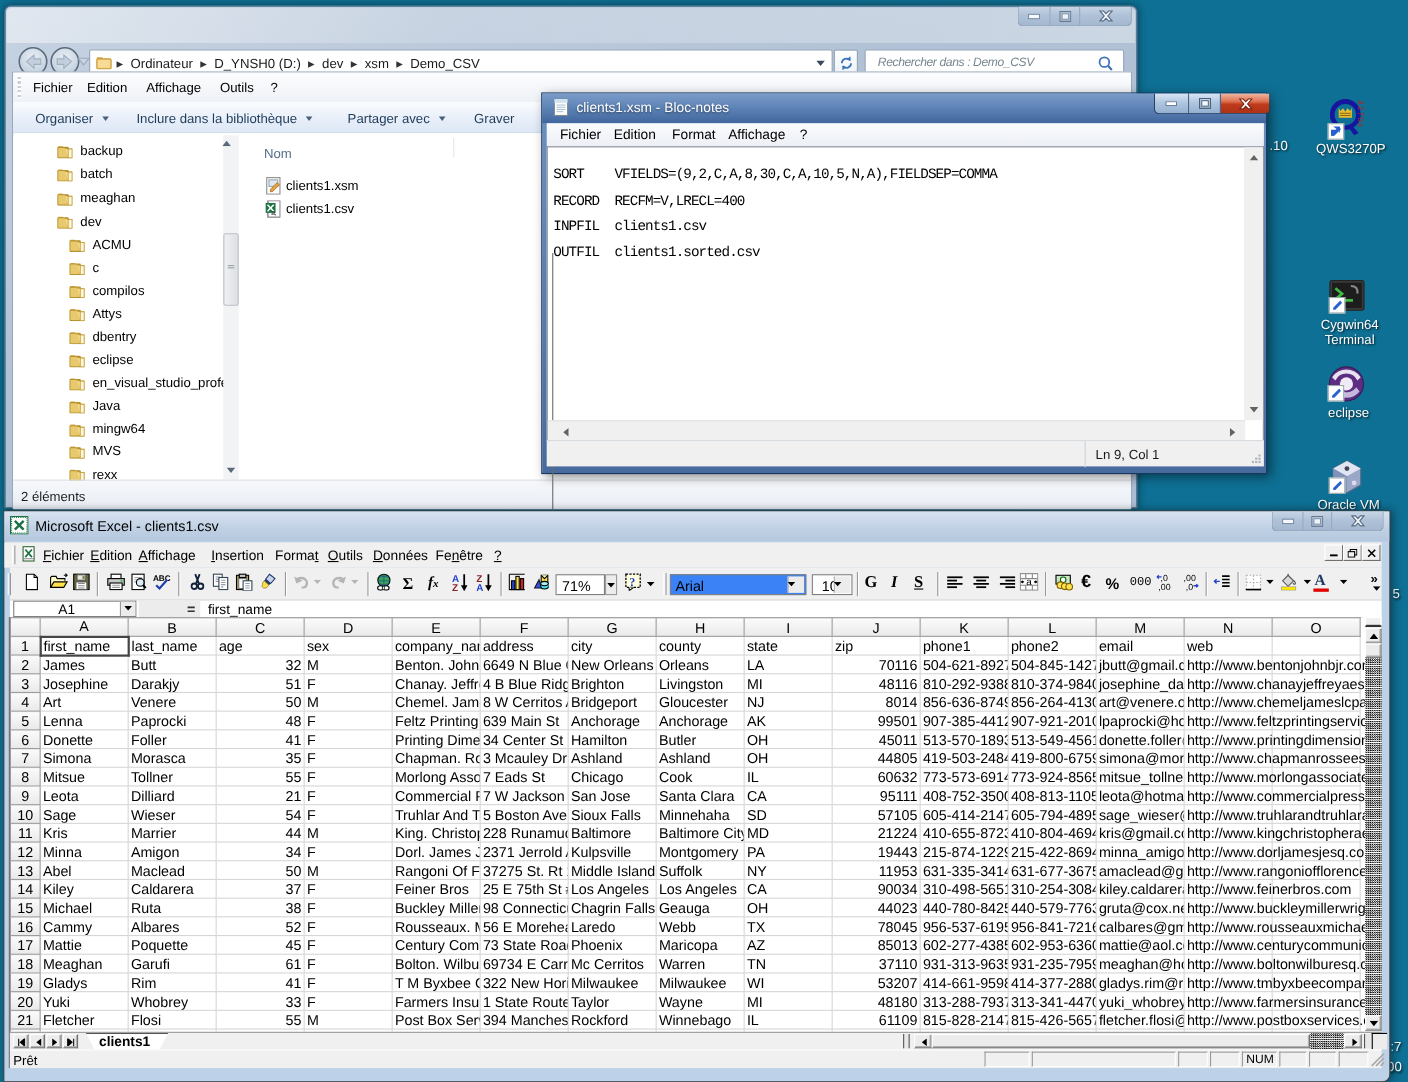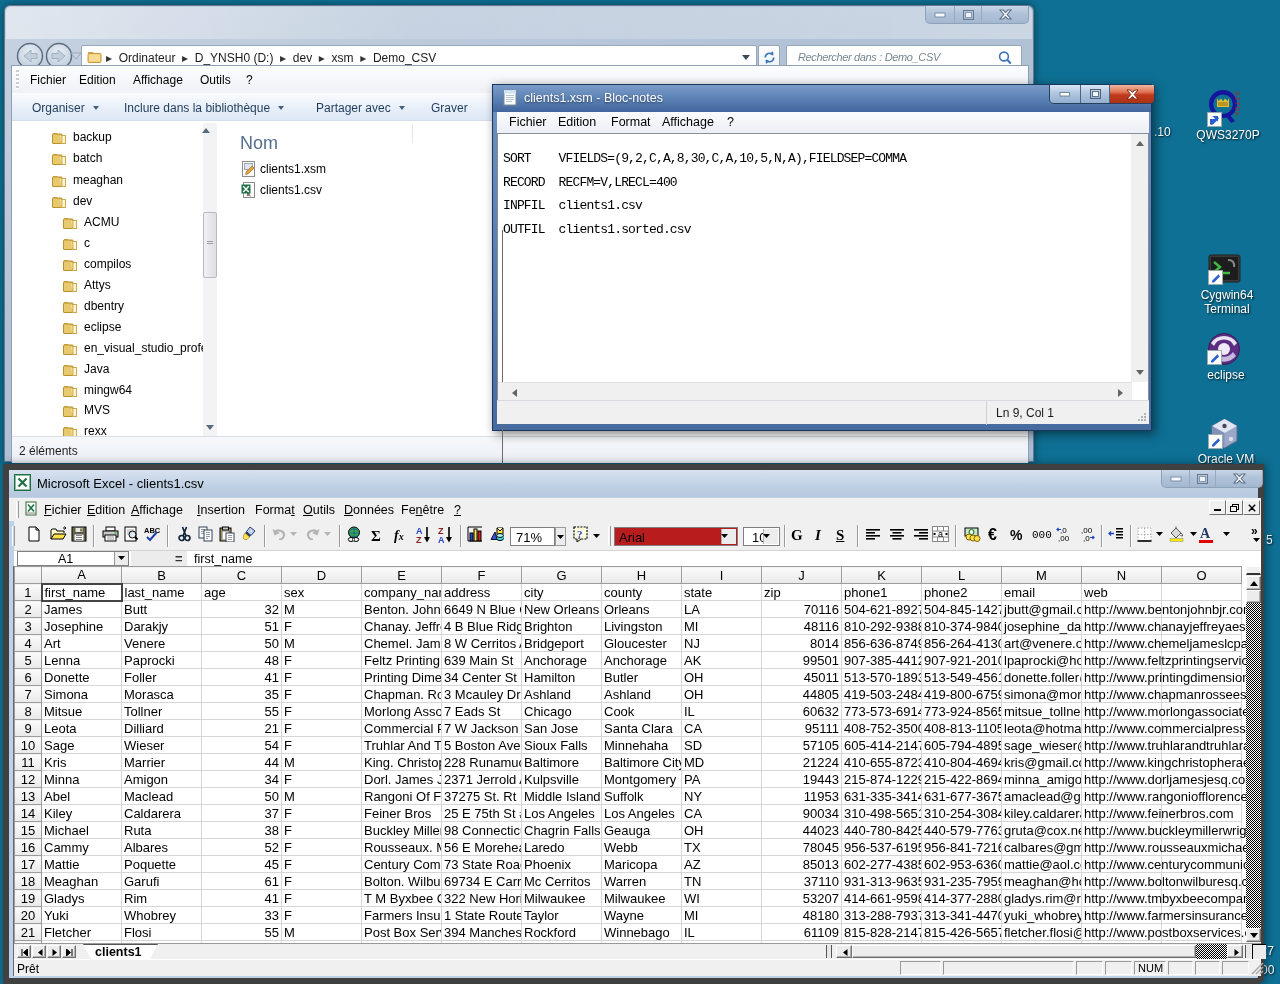--- a/index.html
+++ b/index.html
@@ -24,21 +24,21 @@
 
 #extree{position:absolute;left:0;top:57px;width:212px;height:313px;background:#fff;font-size:12px}
 #exlist{position:absolute;left:215px;top:57px;right:0;height:313px;background:#fff;font-size:12px}
 #exstatus{position:absolute;left:0;top:370px;width:100%;height:27px;background:linear-gradient(#f6f8fb,#e9eef5);border-top:1px solid #d8dee6;font-size:12px;color:#1e1e1e}
 .trow{position:absolute;height:21px;line-height:21px;white-space:nowrap;color:#000}
 
 .fold{position:absolute;width:14px;height:13px}
 
 #notepad{position:absolute;left:492px;top:84px;width:660px;height:347px;border:1px solid #17375c;border-radius:0;background:linear-gradient(#6d92c2,#486b9f);box-shadow:3px 3px 10px rgba(0,0,0,.5)}
 
-#excel{position:absolute;left:3px;top:464px;width:1261px;height:520px;background:#bdd1e8;border:6px solid #404040;border-radius:0 0 7px 0;box-shadow:2px 0 8px rgba(0,0,0,.4)}
+#excel{position:absolute;left:3px;top:464px;width:1261px;height:520px;background:#bdd1e8;border:1px solid #404040;border-radius:0 0 7px 0;box-shadow:2px 0 8px rgba(0,0,0,.4)}
 
 
 #grid{border-collapse:collapse;table-layout:fixed;width:1227px;font-size:13px;color:#000}
 #grid td{height:17px;padding:0 2px;border:1px solid #d6d6d6;overflow:hidden;white-space:nowrap;background:#fff;font-family:"Liberation Sans",sans-serif}
 #grid tr.hd td,#grid td.rh,#grid td.cnr{background:linear-gradient(#fbfbfb,#e9e9e9);border:1px solid #9c9c9c;text-align:center;padding:0;color:#000}
 #grid td.num{text-align:right}
 #grid td.web{overflow:visible}
 #grid td.a1{border:2px solid #444;}
 .mdib{position:absolute;top:0;width:17px;height:15px;background:#f0f0f0;border:1px solid;border-color:#fff #707070 #707070 #fff;display:flex;align-items:center;justify-content:center}
 .btn3d{background:#ececec;border:1px solid;border-color:#fff #707070 #707070 #fff;box-shadow:inset -1px -1px 0 #b0b0b0}
@@ -299,21 +299,21 @@
           <path d="M0 5 L8 5 L4 0 Z" fill="#5a6a7a"></path>
         </svg>
       <svg class="abs" style="left:3px;top:302px" width="8" height="5">
           <path d="M0 0 L8 0 L4 5 Z" fill="#5a6a7a"></path>
         </svg>
       <div class="abs" style="left:0px;top:89px;width:14px;height:66px;background:linear-gradient(90deg,#f0f1f3,#dcdfe3);border:1px solid #b8bcc2;border-radius:2px">
         <div style="margin:28px 3px;border-top:1px solid #9aa0a8;border-bottom:1px solid #9aa0a8;height:3px"></div>
       </div>
     </div>
     <div id="exlist">
-      <div class="abs" style="left:13px;top:10px;color:#54708c;font-size:18px">Nom</div>
+      <div class="abs" style="left:13px;top:10px;color:#54708c;font-size:12px">Nom</div>
       <div class="abs" style="left:185px;top:2px;width:1px;height:18px;background:#e4e7ea"></div>
       <svg class="abs" style="left:14px;top:38px" width="16" height="16" viewBox="0 0 16 16">
           <rect x="1.5" y="0.5" width="12" height="15" fill="#fff" stroke="#8c8c8c"></rect>
           <rect x="3.5" y="2.5" width="8" height="6" fill="#dfe7ef" stroke="#9aa8b6"></rect>
           <path d="M5 11 L11 5 L13 7 L7 13 L4.8 13.4 Z" fill="#e8a33d" stroke="#a06a20" stroke-width=".7"></path>
         </svg>
       <div class="trow" style="left:33px;top:36px">clients1.xsm</div>
       <svg class="abs" style="left:14px;top:59px" width="16" height="16" viewBox="0 0 16 16">
           <rect x="2.5" y="0.5" width="11" height="15" fill="#fff" stroke="#8c8c8c"></rect>
           <path d="M2.5 0.5 L2.5 15.5 L13.5 15.5" fill="none" stroke="#8c8c8c"></path>
@@ -593,21 +593,21 @@
         </svg>
       </div>
 <svg class="abs" style="left:568px;top:521px" width="16" height="16" viewBox="0 0 16 16">
         <rect x="1" y="1" width="13" height="12" fill="#ffffe0" stroke="#000" stroke-width="1.2" stroke-dasharray="2 1.2"></rect>
         <path d="M4 13 L4 16 L8 13" fill="#ffffe0" stroke="#000"></path>
         <text x="4" y="11.5" font-size="11" font-weight="bold" fill="#1a3acc" font-family="Liberation Serif">?</text>
       </svg>
 <svg class="abs" style="left:588px;top:527px" width="8" height="8" viewBox="0 0 8 8">
         <path d="M0 2 H7 L3.5 6 Z" fill="#000"></path>
       </svg>
-<div class="abs" style="left:609px;top:522px;width:124px;height:19px;background:#b91c1c;border:1px solid #7f7f7f;font-size:13px;color:#000;padding:2px 0 0 4px">Arial<div class="abs" style="right:1px;top:1px;width:15px;height:15px;background:#ececec;border-left:1px solid #b0b0b0">
+<div class="abs" style="left:609px;top:522px;width:124px;height:19px;background:#3b82f6;border:1px solid #7f7f7f;font-size:13px;color:#000;padding:2px 0 0 4px">Arial<div class="abs" style="right:1px;top:1px;width:15px;height:15px;background:#ececec;border-left:1px solid #b0b0b0">
           <svg class="abs" style="left:-1px;top:5px" width="8" height="5">
             <path d="M0 0 H7 L3.5 4 Z" fill="#000"></path>
           </svg>
         </div></div>
 <div class="abs" style="left:738px;top:522px;width:37px;height:19px;background:#fff;border:1px solid #7f7f7f;font-size:13px;color:#000;padding:2px 0 0 8px">10<div class="abs" style="right:1px;top:1px;width:15px;height:15px;background:#ececec;border-left:1px solid #b0b0b0">
           <svg class="abs" style="left:-1px;top:5px" width="8" height="5">
             <path d="M0 0 H7 L3.5 4 Z" fill="#000"></path>
           </svg>
         </div></div>
 <div class="abs" style="left:779px;top:520px;width:2px;height:22px;border-left:1px solid #9a9a9a;border-right:1px solid #fff"></div>

